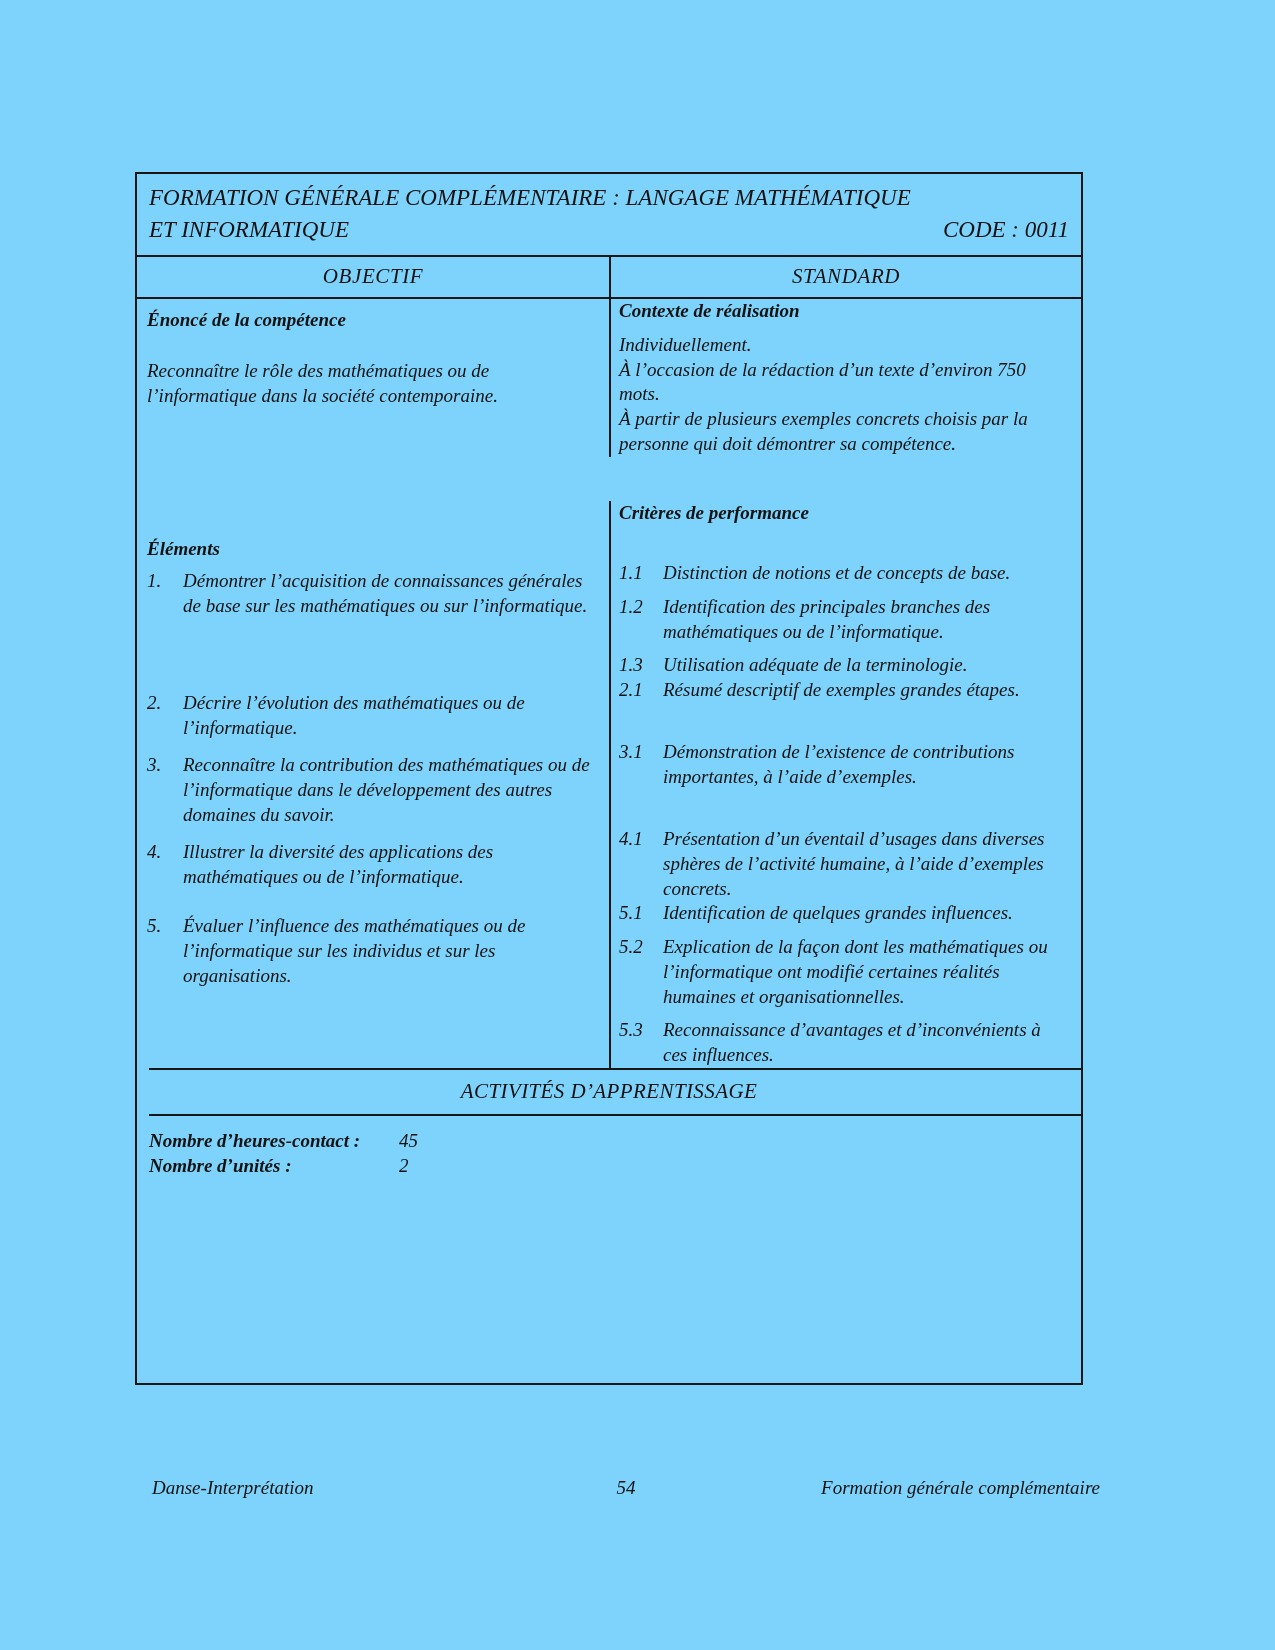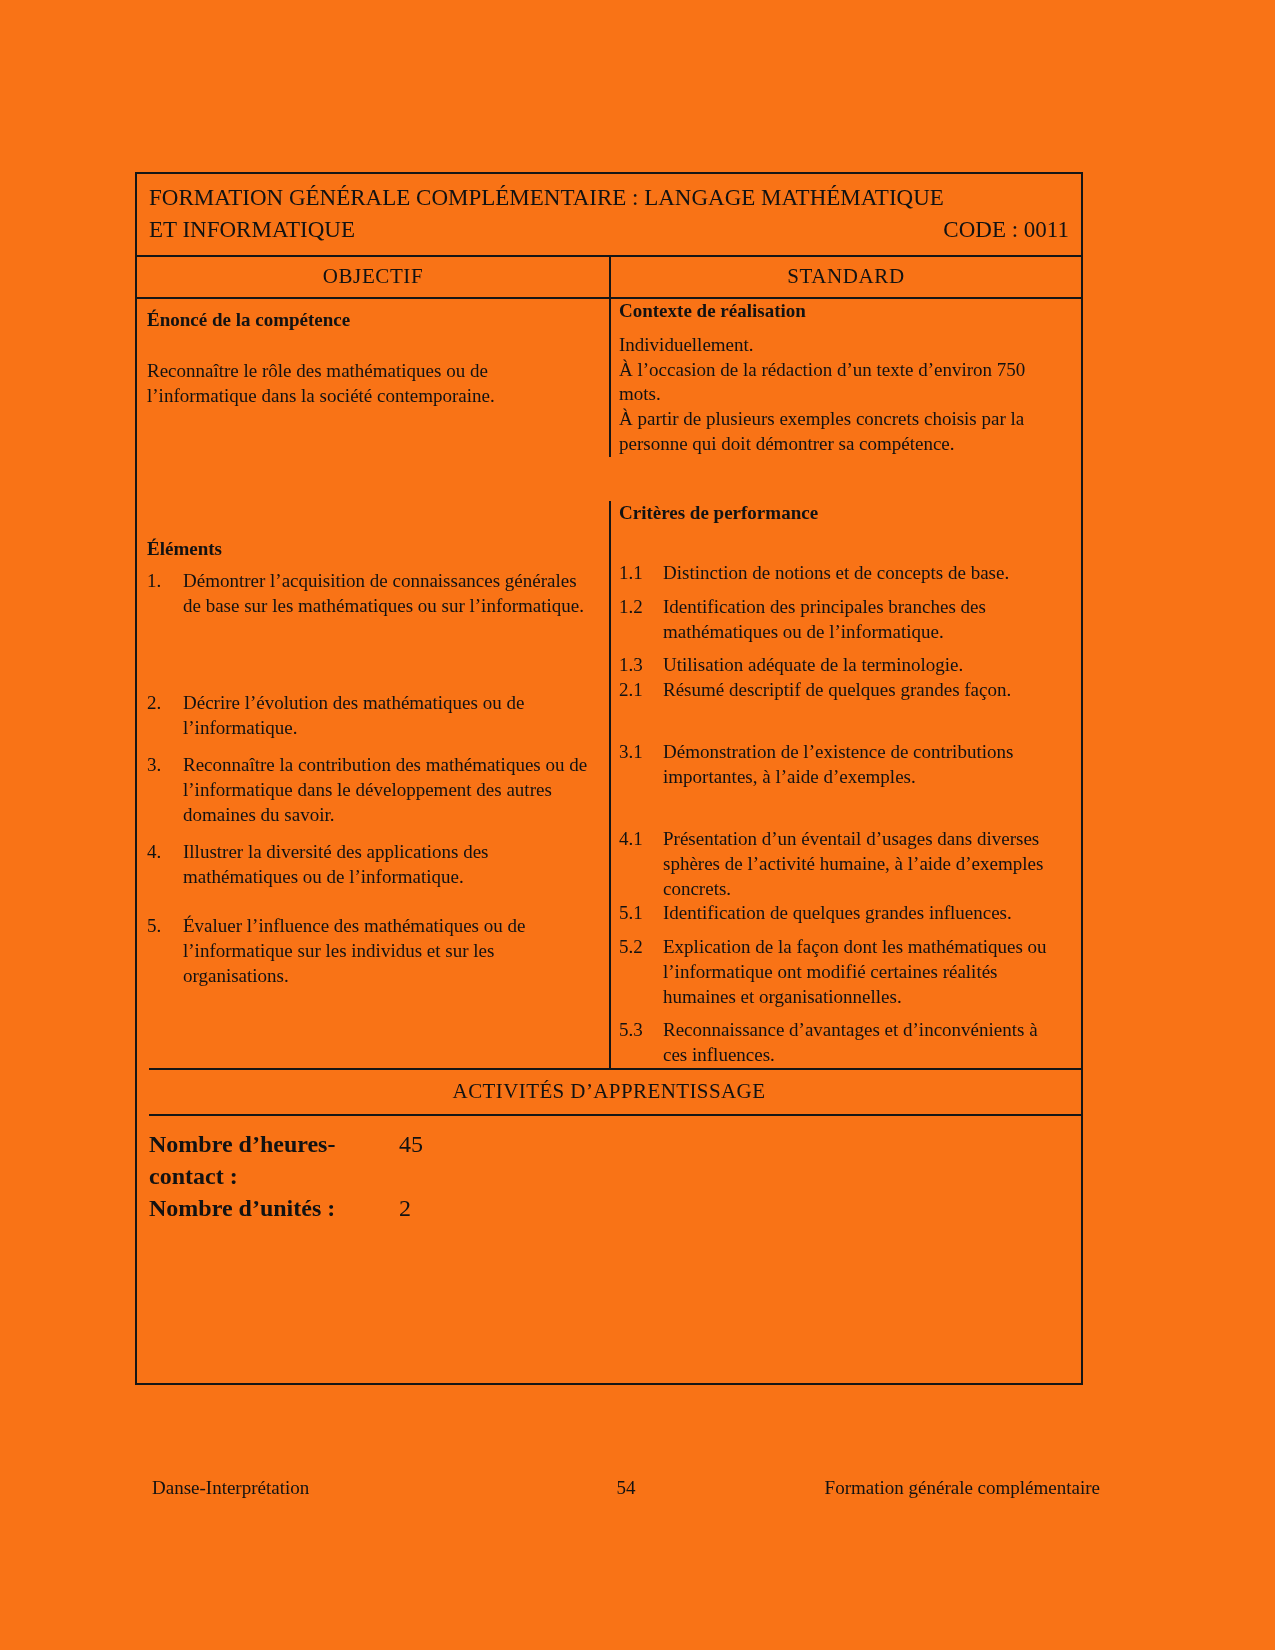--- a/index.html
+++ b/index.html
@@ -2,21 +2,21 @@
 <html><head>
 <meta charset="utf-8">
 <style>
   * { margin: 0; padding: 0; box-sizing: border-box; }
   html, body { background: #ffffff; }
   body {
     width: 1275px; height: 1650px;
     font-family: "Liberation Serif", "DejaVu Serif", serif;
     color: #121212;
   }
-  .page { position: relative; width: 1275px; height: 1650px; background: #f97316; overflow: hidden; }
+  .page { position: relative; width: 1275px; height: 1650px; background: #7dd3fc; overflow: hidden; font-style: italic; }
 
   .doc-table {
     position: absolute; left: 135px; top: 172px; width: 948px; min-height: 1213px;
     border: 2px solid #161616;
     display: flex; flex-direction: column;
   }
 
   
   .title-row {
     border-bottom: 2px solid #161616;
@@ -51,21 +51,21 @@
 
   
   .activities-row {
     border-top: 2px solid #161616; border-bottom: 2px solid #161616;
     text-align: center; font-size: 21px; letter-spacing: 0.4px;
     padding: 9px 16px 10px 4px;
     margin-left: 12px;
   }
 
   
-  .bottom-row { flex: 1; min-height: 120px; padding: 12px 12px; font-size: 24px; line-height: 1.35; }
+  .bottom-row { flex: 1; min-height: 120px; padding: 12px 12px; font-size: 19px; line-height: 1.35; }
   .info-line { display: flex; }
   .info-line .lbl { width: 250px; font-weight: bold; }
 
   
   .footer {
     position: absolute; left: 152px; top: 1477px; width: 948px;
     display: flex; align-items: baseline; font-size: 19px;
   }
   .footer .side { flex: 1; }
   .footer .side.rightalign { text-align: right; }
@@ -139,21 +139,21 @@
 
       <div class="cell left row-e">
         <div class="li">
           <span class="num">2.</span>
           <span class="txt">Décrire l’évolution des mathématiques ou de l’informatique.</span>
         </div>
       </div>
       <div class="cell right row-e">
         <div class="li">
           <span class="num">2.1</span>
-          <span class="txt">Résumé descriptif de quelques grandes façon.</span>
+          <span class="txt">Résumé descriptif de exemples grandes étapes.</span>
         </div>
       </div>
 
       <div class="cell left row-f">
         <div class="li">
           <span class="num">3.</span>
           <span class="txt">Reconnaître la contribution des mathématiques ou de l’informatique dans le développement des autres domaines du savoir.</span>
         </div>
       </div>
       <div class="cell right row-f">

